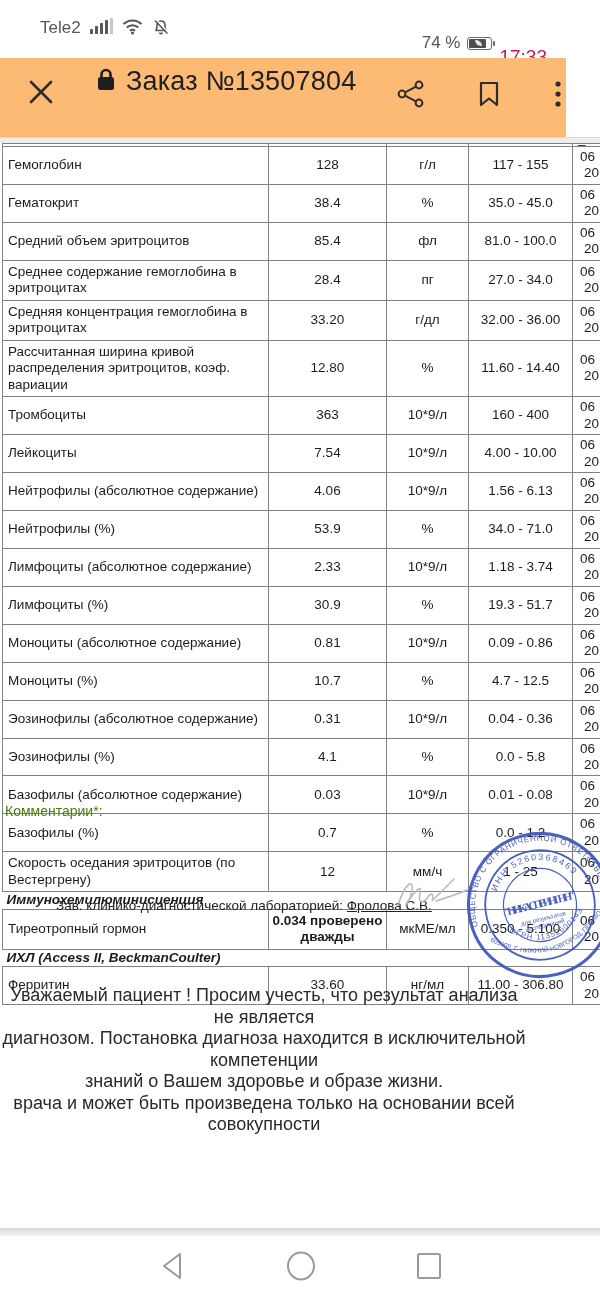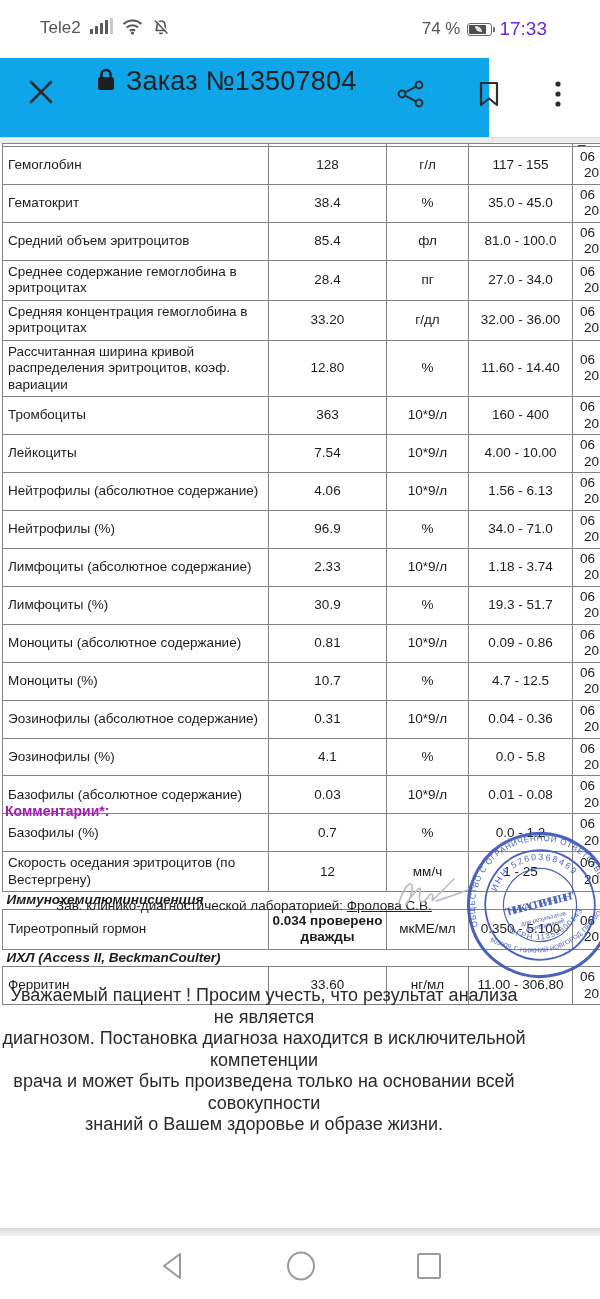--- a/index.html
+++ b/index.html
@@ -4,30 +4,30 @@
 <style>
   * { margin:0; padding:0; box-sizing:border-box; }
   html,body { width:600px; }
   body { font-family:"Liberation Sans", sans-serif; background:#fff; width:600px; height:1299px; position:relative; overflow:hidden; }
 
   
   .statusbar { position:absolute; top:0; left:0; width:600px; height:58px; background:#fff; }
   .sb-left { position:absolute; left:40px; top:18px; display:flex; align-items:flex-start; gap:9px; }
   .sb-right { position:absolute; right:53px; top:18px; display:flex; align-items:center; gap:7px; }
   .sb-text { font-size:17px; color:#565656; }
-  .sb-time { font-size:19px; color:#6d28d9; }
+  .sb-time { font-size:19px; color:#be185d;margin-top:28px; }
   .sigbars { display:flex; align-items:flex-end; gap:2px; height:16px; }
   .sigbars i { display:block; width:3px; background:#5a5a5a; border-radius:0.5px; }
   .battery { position:relative; width:25px; height:13px; border:1.5px solid #6b6b6b; border-radius:3px; }
   .battery:after { content:""; position:absolute; right:-4px; top:3px; width:2.5px; height:5px; background:#6b6b6b; border-radius:0 1px 1px 0; }
   .battery .fill { position:absolute; left:1px; top:1px; bottom:1px; width:70%; background:#4e4e4e; border-radius:1px; }
   .battery .leaf { position:absolute; left:7px; top:2px; width:7px; height:6px; background:#fff; border-radius:0 6px 0 6px; opacity:.85; }
 
   
-  .header { position:absolute; top:58px; left:0; width:489px; height:79px; background:#0ea5e9; }
+  .header { position:absolute; top:58px; left:0; width:566px; height:79px; background:#fdba74; }
   .h-close { position:absolute; left:27px; top:20px; width:28px; height:28px; }
   .h-title-wrap { position:absolute; left:95px; top:8px; width:320px; }
   .h-title-row { display:flex; align-items:center; gap:9px; }
   .h-title { font-size:27px; color:#202124; letter-spacing:.2px; }
   .h-url { font-size:19px; color:#3c4043; margin-top:2px; margin-left:33px; }
   .h-ic { position:absolute; top:22px; width:28px; height:28px; }
   .divider-strip { position:absolute; top:137px; left:0; width:600px; height:6px; background:#ededed; border-top:1px solid #dadada; }
 
   
   .doc { position:absolute; top:143px; left:0; width:600px; height:1085px; background:#fff; overflow:hidden; }
@@ -37,21 +37,21 @@
   td.c-name { padding:3px 5px; }
   td.c-val, td.c-unit, td.c-range { text-align:center; padding:3px 2px; }
   td.c-date { padding:2px 0 2px 7px; font-size:13.5px; }
   td.c-date .d2 { margin-left:4px; }
   tr.t-row td { height:28px; }
   tr.t-sliver td { height:3px; padding:0; }
   tr.t-section td { font-weight:bold; font-style:italic; font-size:13.5px; padding:0 4px; height:16px; border-left:none; border-right:none; }
   .val-bold { font-weight:bold; }
   .prev-remnant { position:absolute; top:-6px; left:578px; font-size:13.5px; color:#1c1c1c; }
 
-  .comments { position:absolute; top:660px; left:5px; font-size:14px; font-weight:bold; color:#a21caf; }
+  .comments { position:absolute; top:660px; left:5px; font-size:14px; font-weight:normal; color:#4d7c0f; }
 
   .sigline { position:absolute; top:755px; left:56px; font-size:13.5px; color:#222; }
   .sigline .uname { text-decoration:underline; }
   .autograph { position:absolute; top:728px; left:392px; }
 
   .stamp { position:absolute; top:686px; left:464px; width:152px; height:152px; transform:rotate(-14deg); opacity:.92; }
 
   .disclaimer { position:absolute; top:842px; left:0; width:528px; text-align:center; font-size:18px; color:#2a2a2a; line-height:21.5px; }
 
   
@@ -217,21 +217,21 @@
         </tr>
         <tr class="t-row">
           <td class="c-name">Нейтрофилы (абсолютное содержание)</td>
           <td class="c-val">4.06</td>
           <td class="c-unit">10*9/л</td>
           <td class="c-range">1.56 - 6.13</td>
           <td class="c-date"><span class="d1">06</span><br><span class="d2">20</span></td>
         </tr>
         <tr class="t-row">
           <td class="c-name">Нейтрофилы (%)</td>
-          <td class="c-val">96.9</td>
+          <td class="c-val">53.9</td>
           <td class="c-unit">%</td>
           <td class="c-range">34.0 - 71.0</td>
           <td class="c-date"><span class="d1">06</span><br><span class="d2">20</span></td>
         </tr>
         <tr class="t-row">
           <td class="c-name">Лимфоциты (абсолютное содержание)</td>
           <td class="c-val">2.33</td>
           <td class="c-unit">10*9/л</td>
           <td class="c-range">1.18 - 3.74</td>
           <td class="c-date"><span class="d1">06</span><br><span class="d2">20</span></td>
@@ -352,22 +352,22 @@
       </text>
       <text x="100" y="103" text-anchor="middle" font-size="14.5" font-weight="bold" font-family="Liberation Serif, serif" fill="#3a55b8" textLength="96">"НИКА СПРИНГ НН"</text>
       <text x="100" y="121" text-anchor="middle" font-size="8" fill="#3a55b8">для результатов</text>
       <text x="100" y="130" text-anchor="middle" font-size="8" fill="#3a55b8">исследований</text>
     </svg>
   </span>
 
   <div class="disclaimer">
     <div>Уважаемый пациент ! Просим учесть, что результат анализа не является</div>
     <div>диагнозом. Постановка диагноза находится в исключительной компетенции</div>
+    <div>знаний о Вашем здоровье и образе жизни.</div>
     <div>врача и может быть произведена только на основании всей совокупности</div>
-    <div>знаний о Вашем здоровье и образе жизни.</div>
   </div>
 </div>
 
 <div class="page-bottom-strip"></div>
 <div class="navbar">
   <span class="nav-ic" style="left:160px">
     <svg width="24" height="30" viewBox="0 0 24 30">
         <path d="M20 3 L4 15 L20 27 Z" fill="none" stroke="#9a9a9a" stroke-width="2" stroke-linejoin="round"></path>
       </svg>
   </span>

